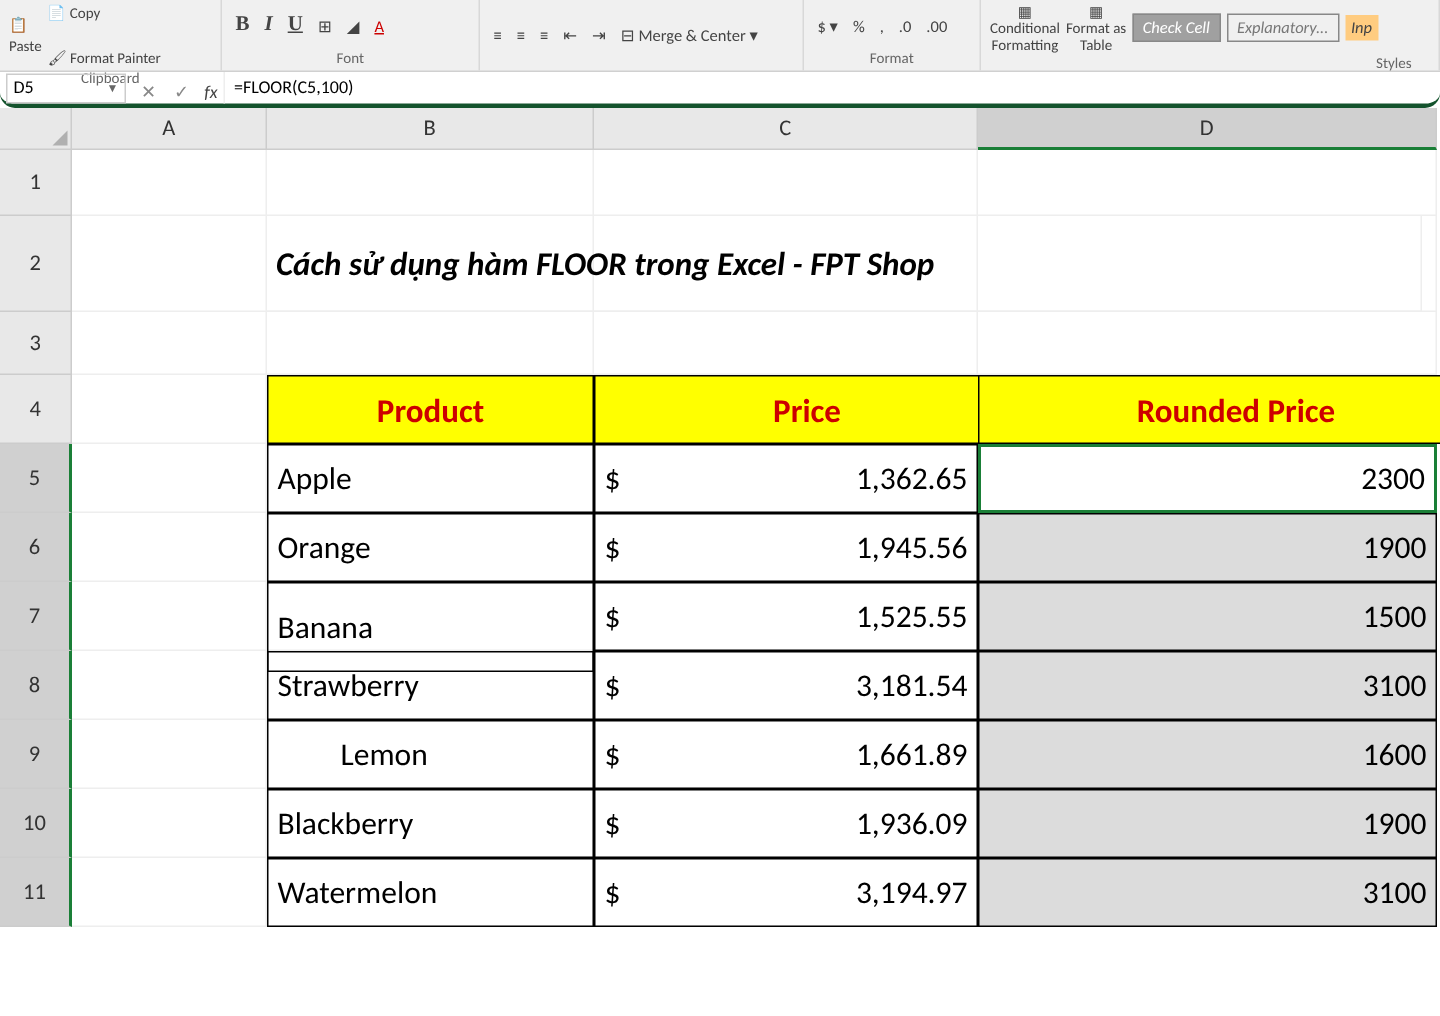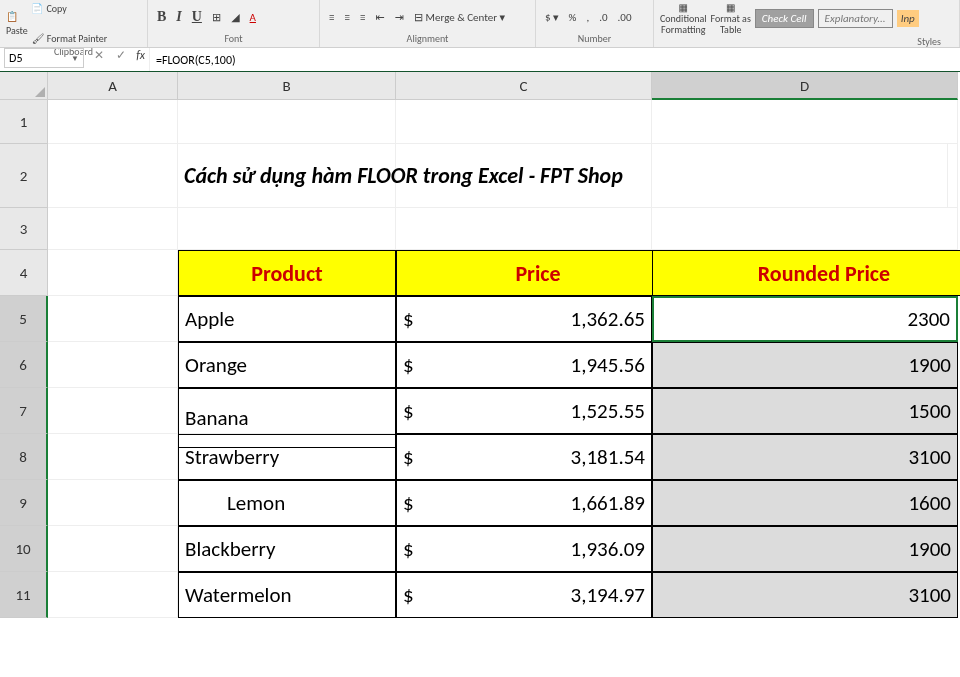--- a/index.html
+++ b/index.html
@@ -15,21 +15,21 @@
 .fmt-btn { font-family: "Times New Roman", serif; font-size: 14px; font-weight: bold; }
 .ital { font-style: italic; }
 .undl { text-decoration: underline; }
 .cell-style { border: 1px solid #888; padding: 2px 6px; font-size: 11px; }
 .check-cell { background: #a0a0a0; color: #fff; font-style: italic; }
 .explan { color: #777; font-style: italic; }
 .inp-chip { background: #ffcc80; padding: 2px 4px; font-style: italic; }
 .paste { display: flex; flex-direction: column; align-items: flex-start; font-size: 10px; }
 
 
-.fbar { height: 24px; display: flex; align-items: flex-start; border-bottom: 1px solid #14532d; background: #fff; font-size: 12px; }
+.fbar { height: 24px; display: flex; align-items: flex-end; border-bottom: 3px solid #14532d; background: #fff; font-size: 12px; border-radius: 10px; }
 .name-box { width: 80px; height: 20px; border: 1px solid #ccc; margin: 0 4px; padding: 0 4px; display: flex; align-items: center; justify-content: space-between; }
 .nb-drop { font-size: 8px; color: #666; }
 .fx-btn { padding: 0 6px; color: #888; }
 .fx-lbl { font-style: italic; padding: 0 4px; color: #444; }
 .formula-input { flex: 1; padding: 0 6px; border-left: 1px solid #eee; height: 100%; display: flex; align-items: center; }
 
 
 .grid { position: relative; }
 .corner { position: absolute; left: 0; top: 0; width: 48px; height: 28px; background: #e8e8e8; border-right: 1px solid #ccc; border-bottom: 1px solid #ccc; }
 .corner::after { content: ""; position: absolute; right: 2px; bottom: 2px; width: 0; height: 0; border-right: 10px solid #b0b0b0; border-top: 10px solid transparent; }
@@ -85,31 +85,30 @@
   </div>
   <div class="rib-group" style="width:216px">
     <div class="rib-tools">
       <span class="rib-btn">≡</span>
       <span class="rib-btn">≡</span>
       <span class="rib-btn">≡</span>
       <span class="rib-btn">⇤</span>
       <span class="rib-btn">⇥</span>
       <span class="rib-btn"><span>⊟</span> <span>Merge &amp; Center</span> ▾</span>
     </div>
-    <div class="rib-label">Alignment</div>
   </div>
   <div class="rib-group" style="width:118px">
     <div class="rib-tools">
       <span class="rib-btn"><span>$</span> ▾</span>
       <span class="rib-btn">%</span>
       <span class="rib-btn">,</span>
       <span class="rib-btn">.0</span>
       <span class="rib-btn">.00</span>
     </div>
-    <div class="rib-label">Number</div>
+    <div class="rib-label">Format</div>
   </div>
   <div class="rib-group" style="flex:1">
     <div class="rib-tools">
       <div style="text-align:center;font-size:10px;line-height:1.1"><span>▦</span><br><span style="white-space:pre">Conditional
 Formatting</span></div>
       <div style="text-align:center;font-size:10px;line-height:1.1"><span>▦</span><br><span style="white-space:pre">Format as
 Table</span></div>
       <span class="cell-style check-cell">Check Cell</span>
       <span class="cell-style explan">Explanatory...</span>
       <span class="inp-chip">Inp</span>

